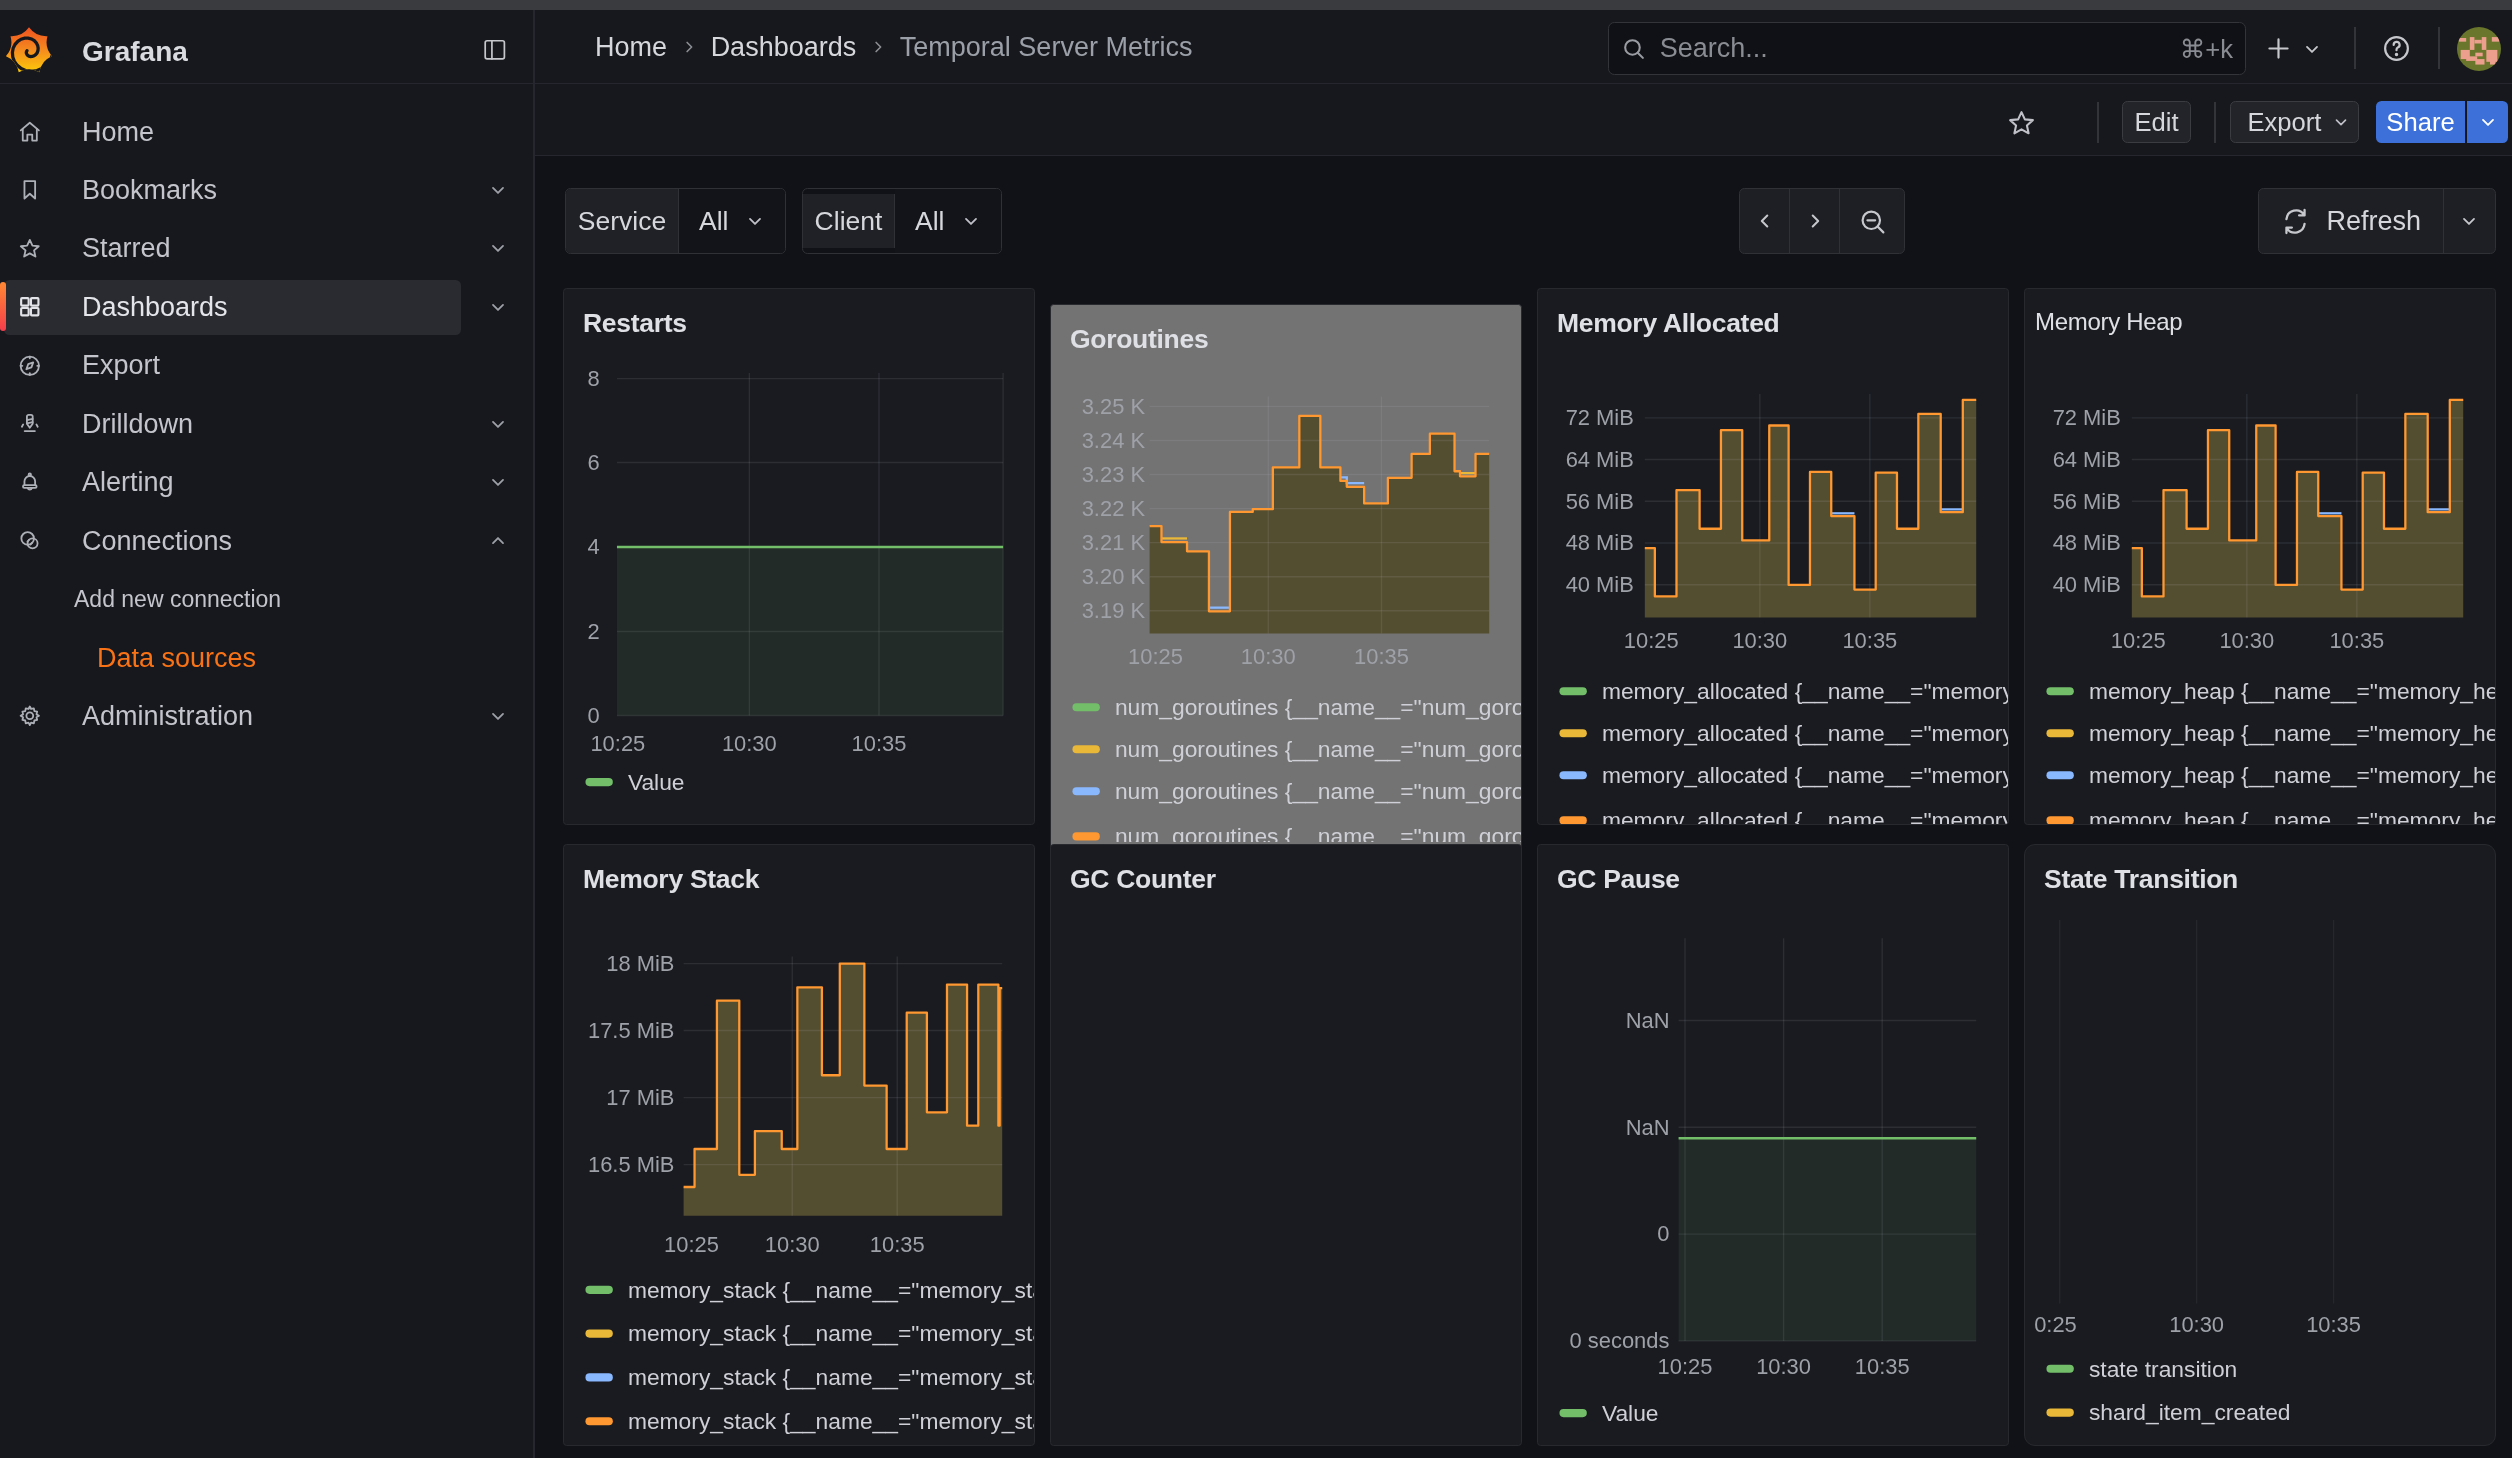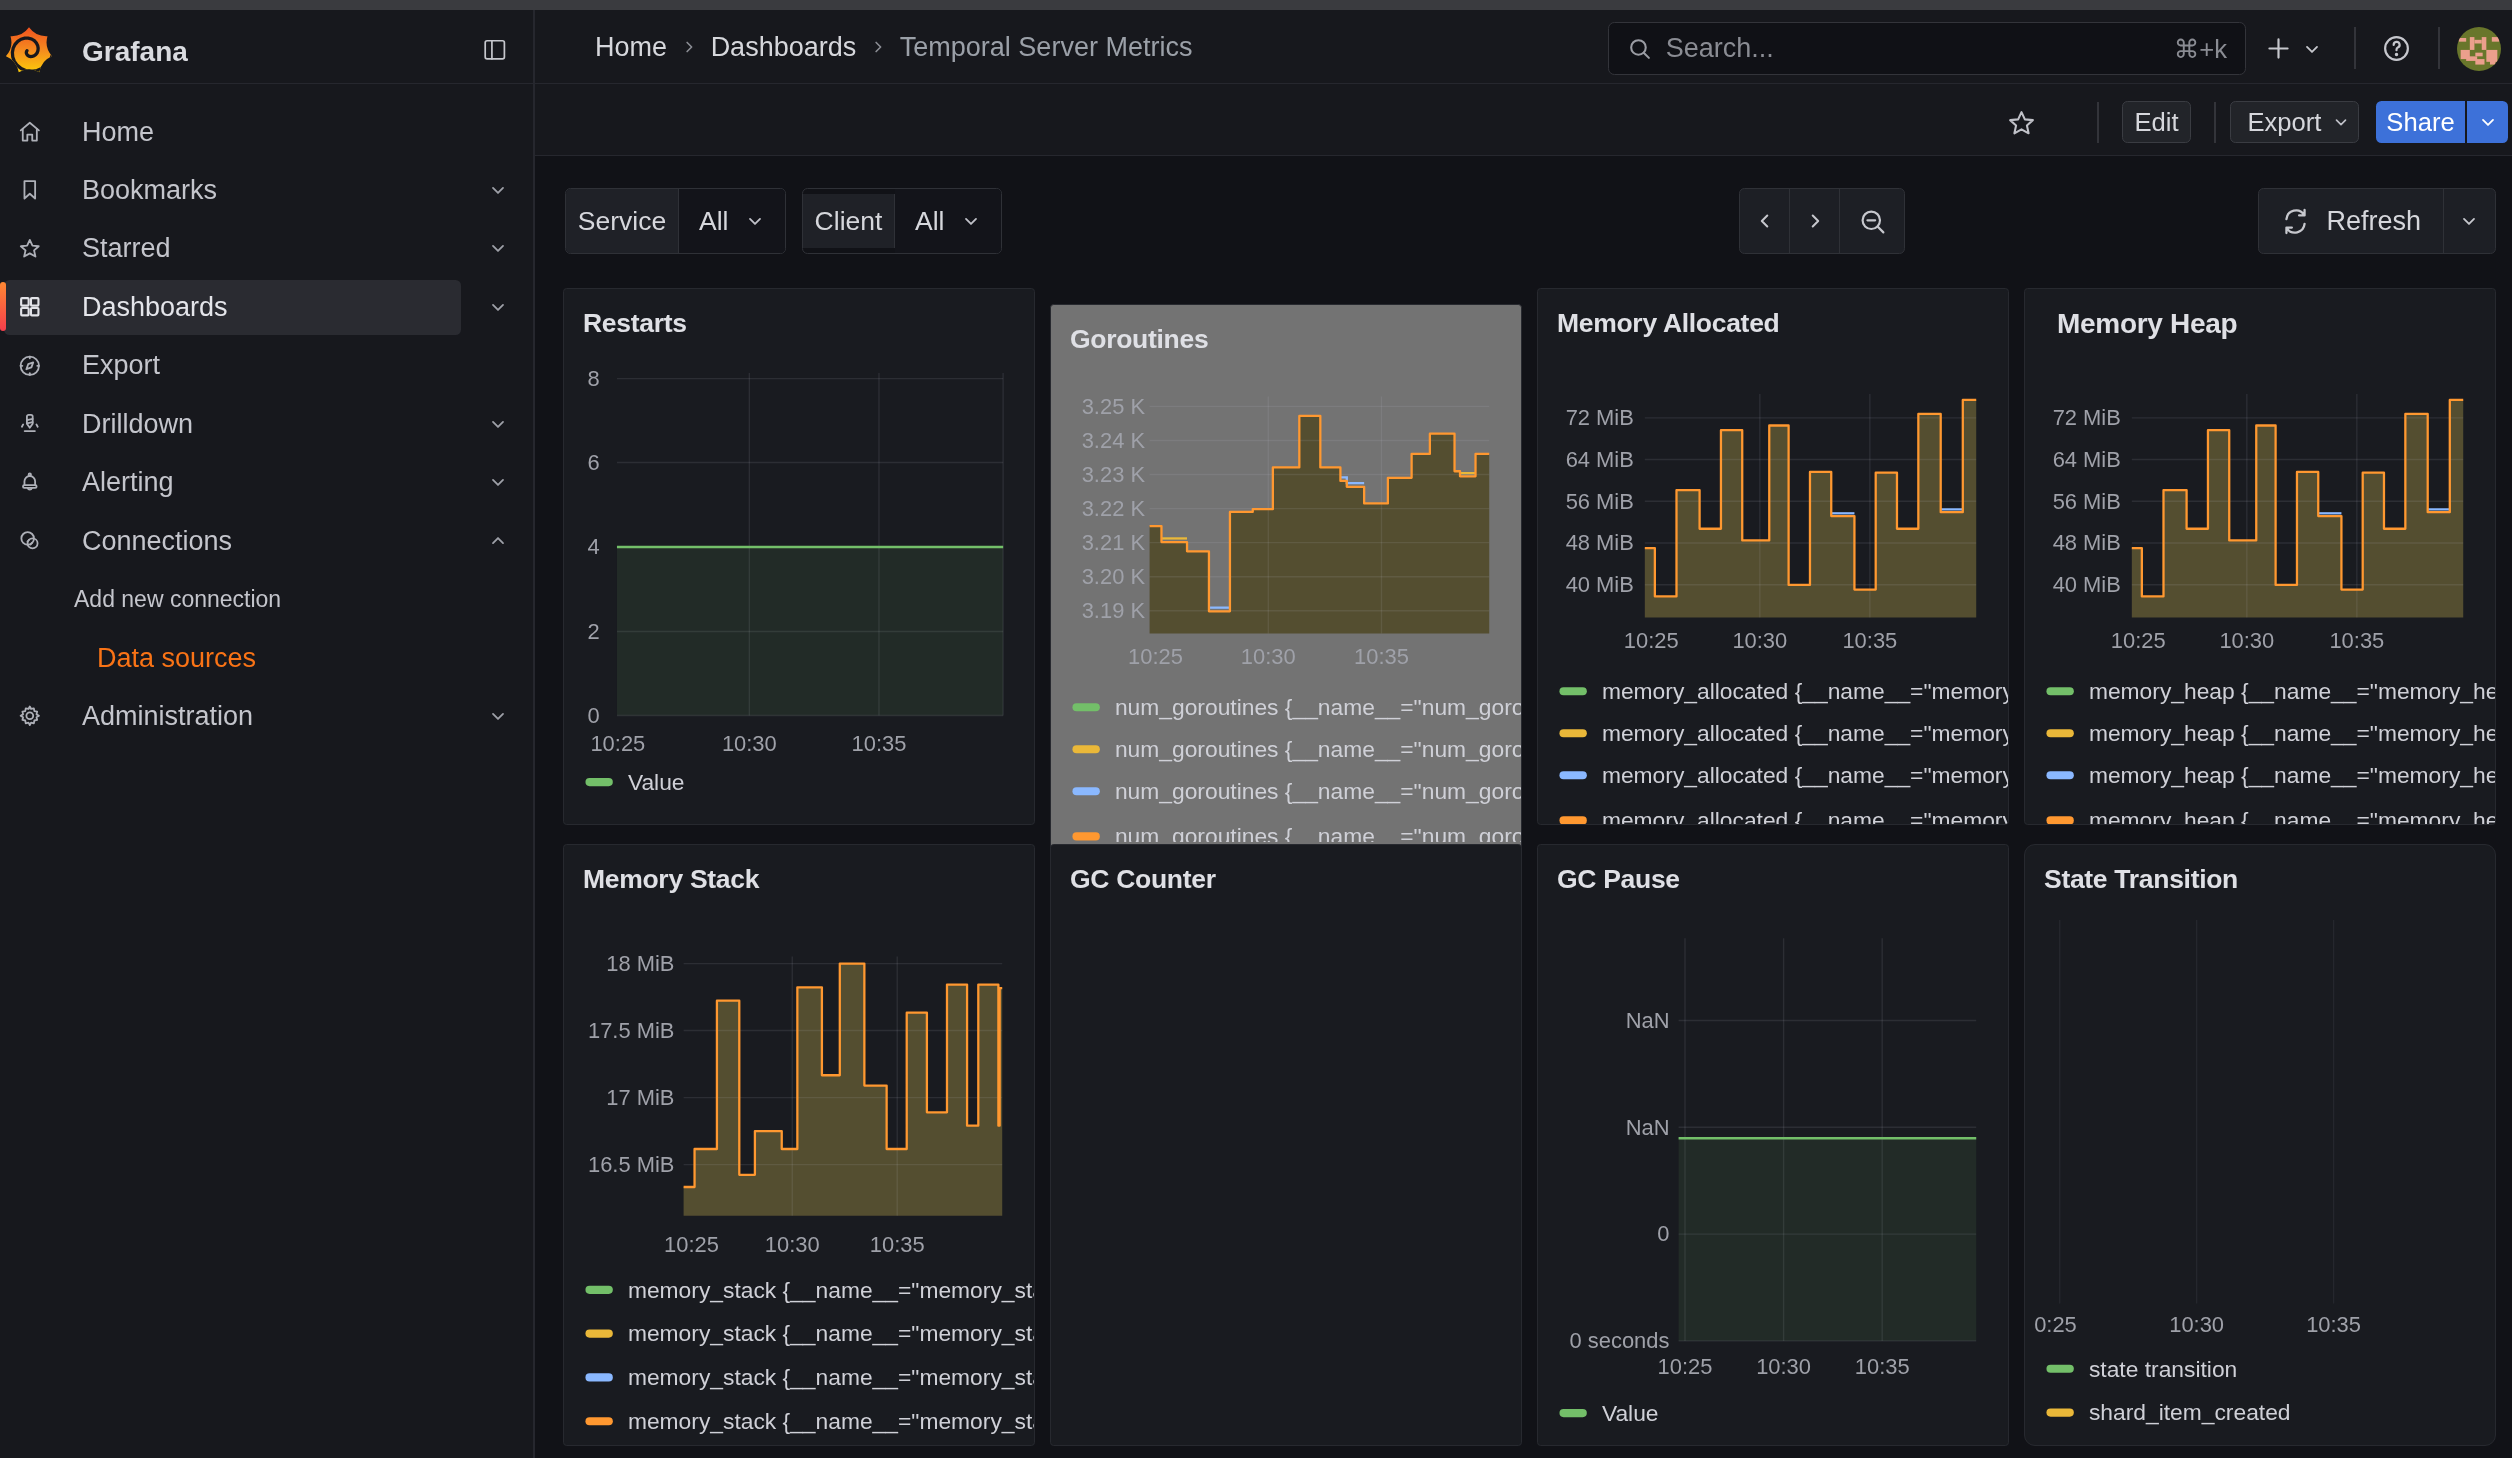--- a/index.html
+++ b/index.html
@@ -39,21 +39,21 @@
       </svg>
     </span>
     <span style="color:#d6d7dc">Dashboards</span>
     <span style="margin:0 12.8px;display:flex">
       <svg width="18" height="18" viewBox="0 0 24 24" fill="none" stroke="#8b8d94" stroke-width="2.2" stroke-linecap="round" stroke-linejoin="round">
         <path d="M9.5 6 L15.5 12 L9.5 18"></path>
       </svg>
     </span>
     <span style="color:#9ba0a8">Temporal Server Metrics</span>
   </div>
-<div class="abs row" style="left:1608px;top:22px;width:638px;height:53px;background:#101116;border:1.4px solid #33343a;border-radius:6.4px;padding:0 18px">
+<div class="abs row" style="left:1608px;top:22px;width:638px;height:53px;background:#101116;border:1.4px solid #33343a;border-radius:6.4px;padding:0 12px">
 <svg width="25" height="25" viewBox="0 0 24 24" fill="none" stroke="#9a9ca3" stroke-width="2" stroke-linecap="round" stroke-linejoin="round">
       <circle cx="11" cy="11" r="7"></circle>
       <path d="M16 16 L21 21"></path>
     </svg>
 <span style="font-size:27px;color:#8a8c93;margin-left:13.7px;flex:1">Search...</span>
 <span style="font-size:25.6px;color:#8a8c93">⌘+k</span>
   </div>
 <div class="abs row" style="left:2264px;top:22px;height:53px">
     <svg width="29" height="29" viewBox="0 0 24 24" fill="none" stroke="#c6c7cd" stroke-width="1.8" stroke-linecap="round" stroke-linejoin="round">
       <path d="M12 4.5 V19.5 M4.5 12 H19.5"></path>
@@ -363,21 +363,21 @@
       <text x="70" y="449.0" font-size="25" fill="#cfd0d7">memory_allocated {__name__="memory_allocated", se</text>
       <rect x="23.5" y="482.0" width="30" height="9" rx="4.5" fill="#EAB839"></rect>
       <text x="70" y="495.0" font-size="25" fill="#cfd0d7">memory_allocated {__name__="memory_allocated", se</text>
       <rect x="23.5" y="528.0" width="30" height="9" rx="4.5" fill="#8AB8FF"></rect>
       <text x="70" y="541.0" font-size="25" fill="#cfd0d7">memory_allocated {__name__="memory_allocated", se</text>
       <rect x="23.5" y="577.5" width="30" height="9" rx="4.5" fill="#FF9830"></rect>
       <text x="70" y="590.5" font-size="25" fill="#cfd0d7">memory_allocated {__name__="memory_allocated", se</text>
     </svg>
   </div>
 <div style="position:absolute;left:2024px;top:288px;width:472px;height:537px;background:#191b20;border:1.4px solid #27292f;border-radius:3.7px;overflow:hidden">
-    <div style="position:absolute;left:32px;top:19px;font-size:28px;font-weight:700;color:#dfe0e5;letter-spacing:-0.3px">Memory Heap</div>
+    <div style="position:absolute;left:10px;top:19px;font-size:24px;font-weight:400;color:#dfe0e5;letter-spacing:-0.3px">Memory Heap</div>
     <svg width="472" height="537" viewBox="0 0 517 588" style="position:absolute;left:0;top:0">
       <path d="M117.0 283.7 L128.0 283.7 L128.0 336.7 L151.7 336.7 L151.7 220.2 L177.0 220.2 L177.0 262.5 L200.4 262.5 L200.4 154.5 L223.7 154.5 L223.7 275.3 L253.3 275.3 L253.3 149.4 L274.5 149.4 L274.5 324.0 L297.9 324.0 L297.9 200.3 L321.2 200.3 L321.2 248.6 L346.6 248.6 L346.6 329.1 L369.9 329.1 L369.9 201.1 L393.2 201.1 L393.2 262.5 L416.6 262.5 L416.6 136.7 L441.1 136.7 L441.1 244.3 L465.3 244.3 L465.3 121.4 L480.0 121.4 L480.0 359.6 L117.0 359.6 Z" fill="#544e30"></path>
       <line x1="117" y1="141.0" x2="480" y2="141.0" stroke="rgba(204,204,220,0.11)" stroke-width="1.5"></line>
       <line x1="117" y1="186.7" x2="480" y2="186.7" stroke="rgba(204,204,220,0.11)" stroke-width="1.5"></line>
       <line x1="117" y1="232.4" x2="480" y2="232.4" stroke="rgba(204,204,220,0.11)" stroke-width="1.5"></line>
       <line x1="117" y1="278.1" x2="480" y2="278.1" stroke="rgba(204,204,220,0.11)" stroke-width="1.5"></line>
       <line x1="117" y1="323.8" x2="480" y2="323.8" stroke="rgba(204,204,220,0.11)" stroke-width="1.5"></line>
       <line x1="243" y1="115" x2="243" y2="359.6" stroke="rgba(204,204,220,0.11)" stroke-width="1.5"></line>
       <line x1="363.5" y1="115" x2="363.5" y2="359.6" stroke="rgba(204,204,220,0.11)" stroke-width="1.5"></line>
       <path d="M321.2 245.6 L346.6 245.6" stroke="#8AB8FF" stroke-width="2.5" fill="none"></path>

